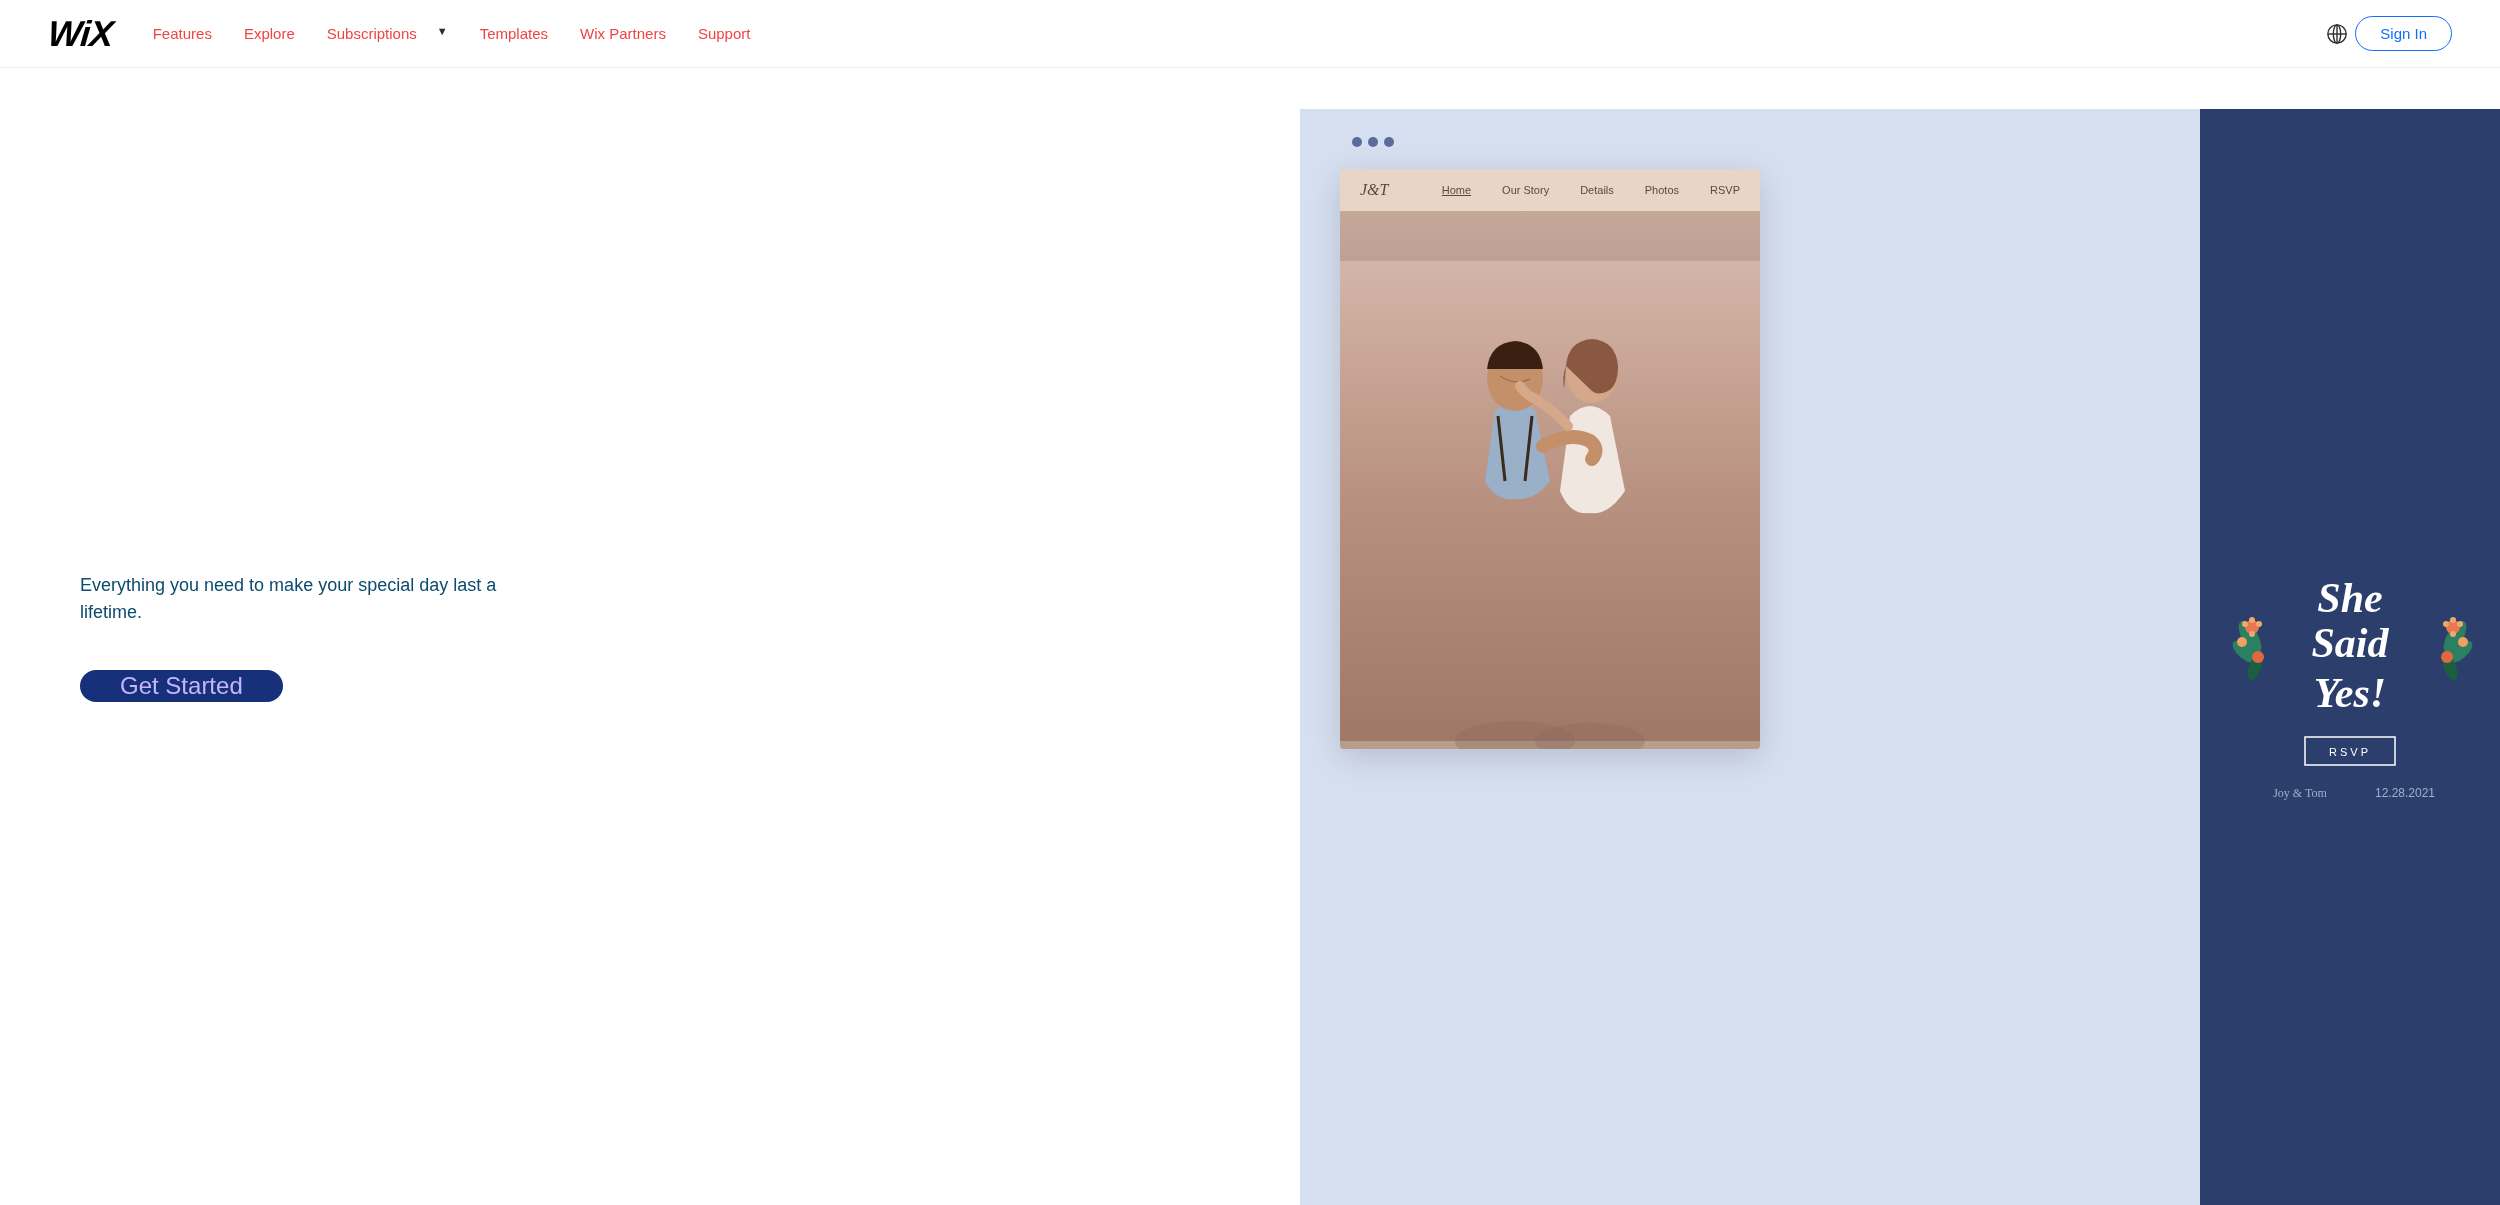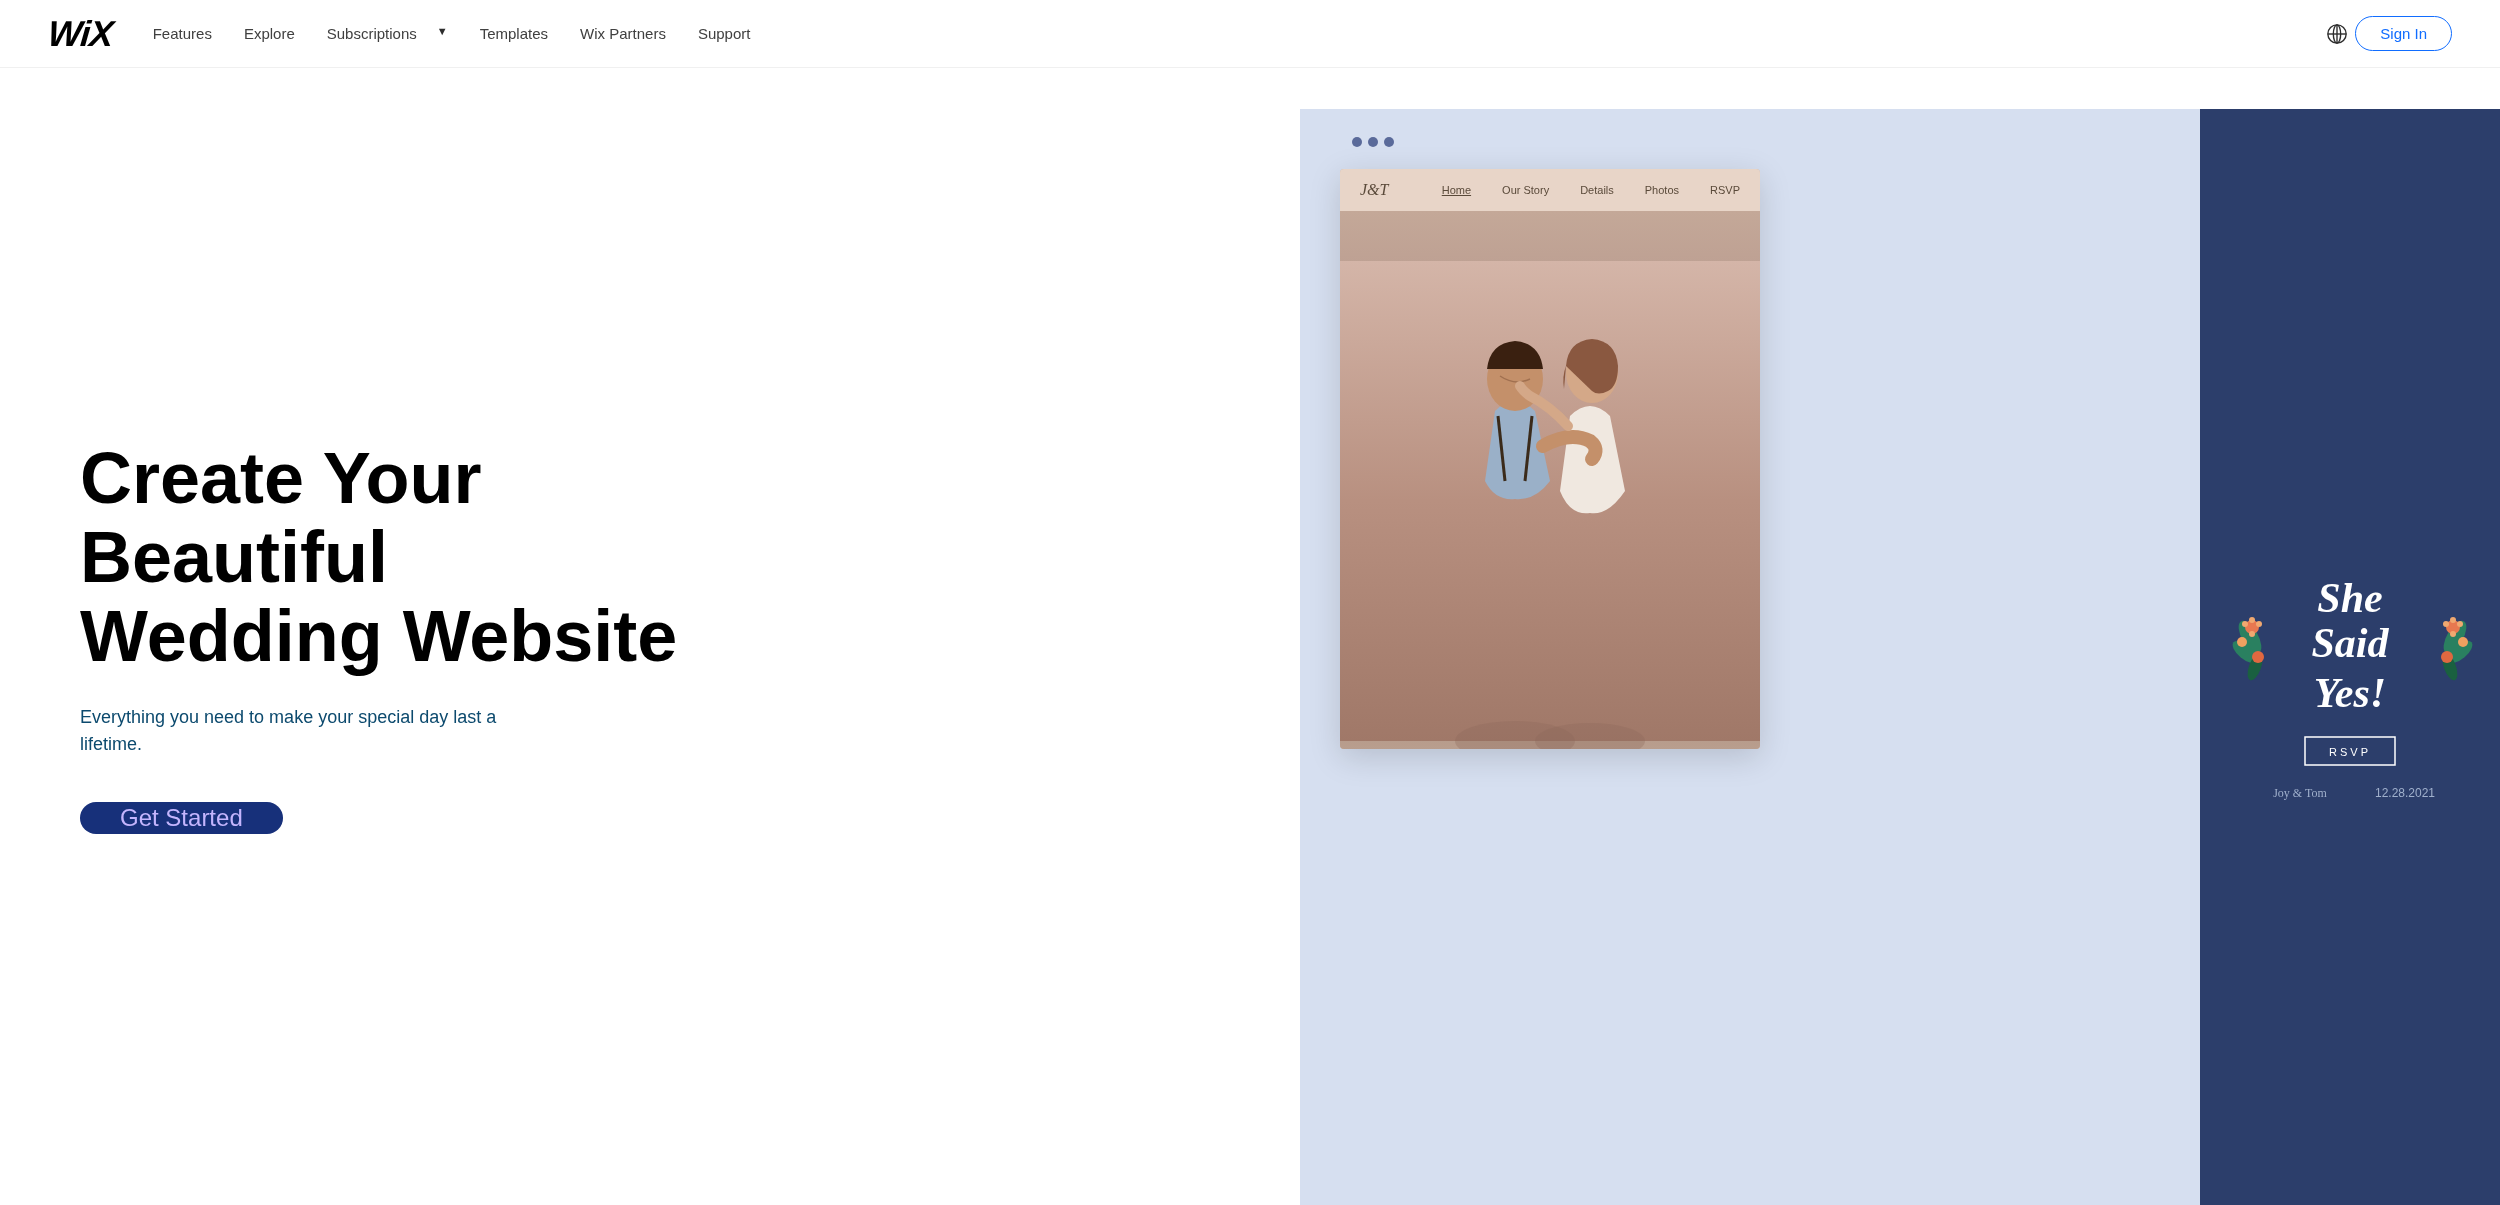--- a/index.html
+++ b/index.html
@@ -49,21 +49,21 @@
 
     .nav-links {
       display: flex;
       align-items: center;
       gap: 32px;
       list-style: none;
     }
 
     .nav-links li a {
       text-decoration: none;
-      color: #404040;
+      color: #ef4444;
       font-size: 15px;
       font-weight: 400;
       cursor: pointer;
     }
 
     .nav-subscriptions {
       display: flex;
       align-items: flex-start;
       gap: 20px;
       cursor: pointer;
@@ -317,24 +317,20 @@
         <line x1="12" y1="2" x2="12" y2="22"></line>
       </svg>
     </button>
     <button class="sign-in-btn">Sign In</button>
   </div>
 </nav>
 
 <section class="hero">
 
   <div class="hero-content">
-    <h1 class="hero-title">
-      <span>Create Your Beautiful</span><br>
-      <span>Wedding Website</span>
-    </h1>
     <p class="hero-subtitle">Everything you need to make your special day last a lifetime.</p>
     <button class="get-started-btn">Get Started</button>
   </div>
 
   <div class="hero-visual">
     <div class="hero-bg-blue"></div>
 
     <div class="template-container">
 
       <div class="three-dots">

